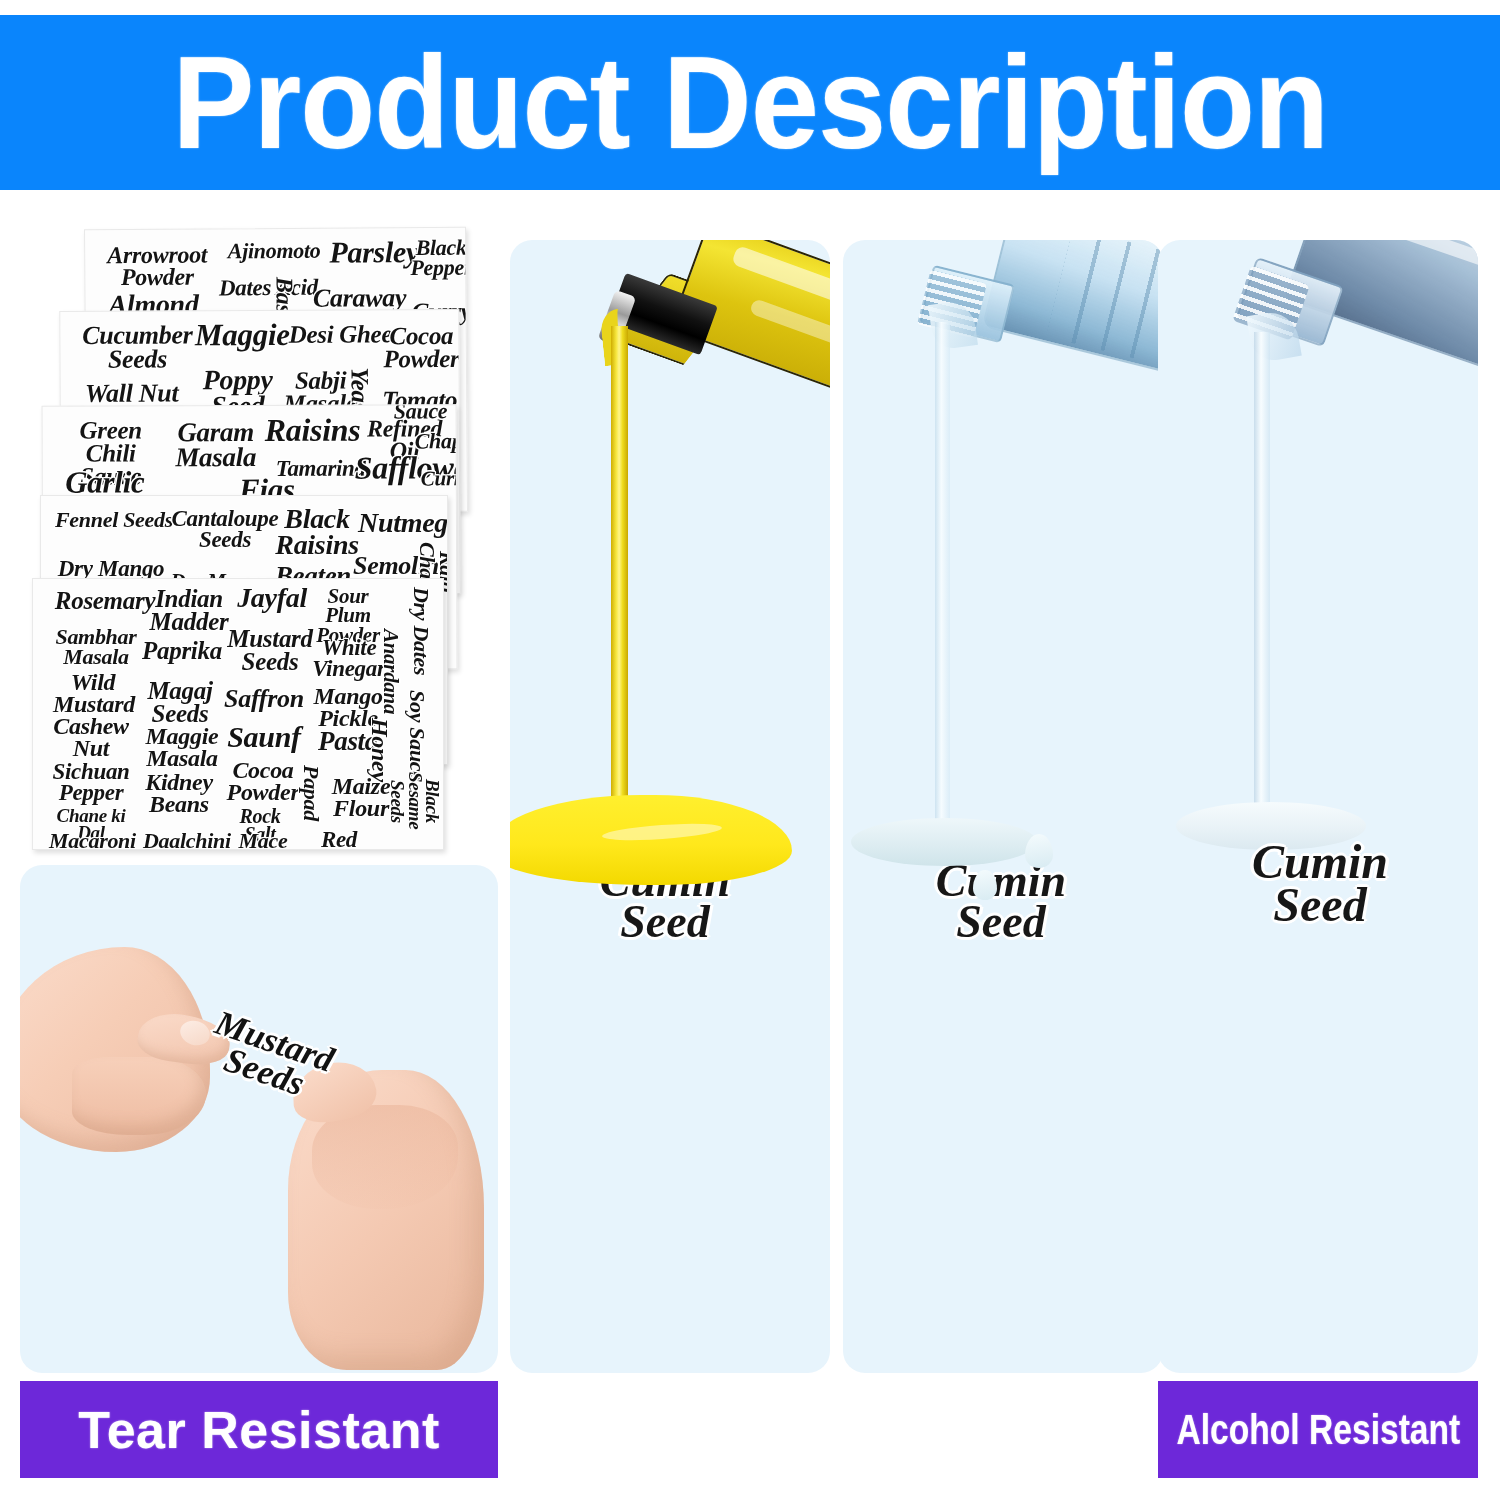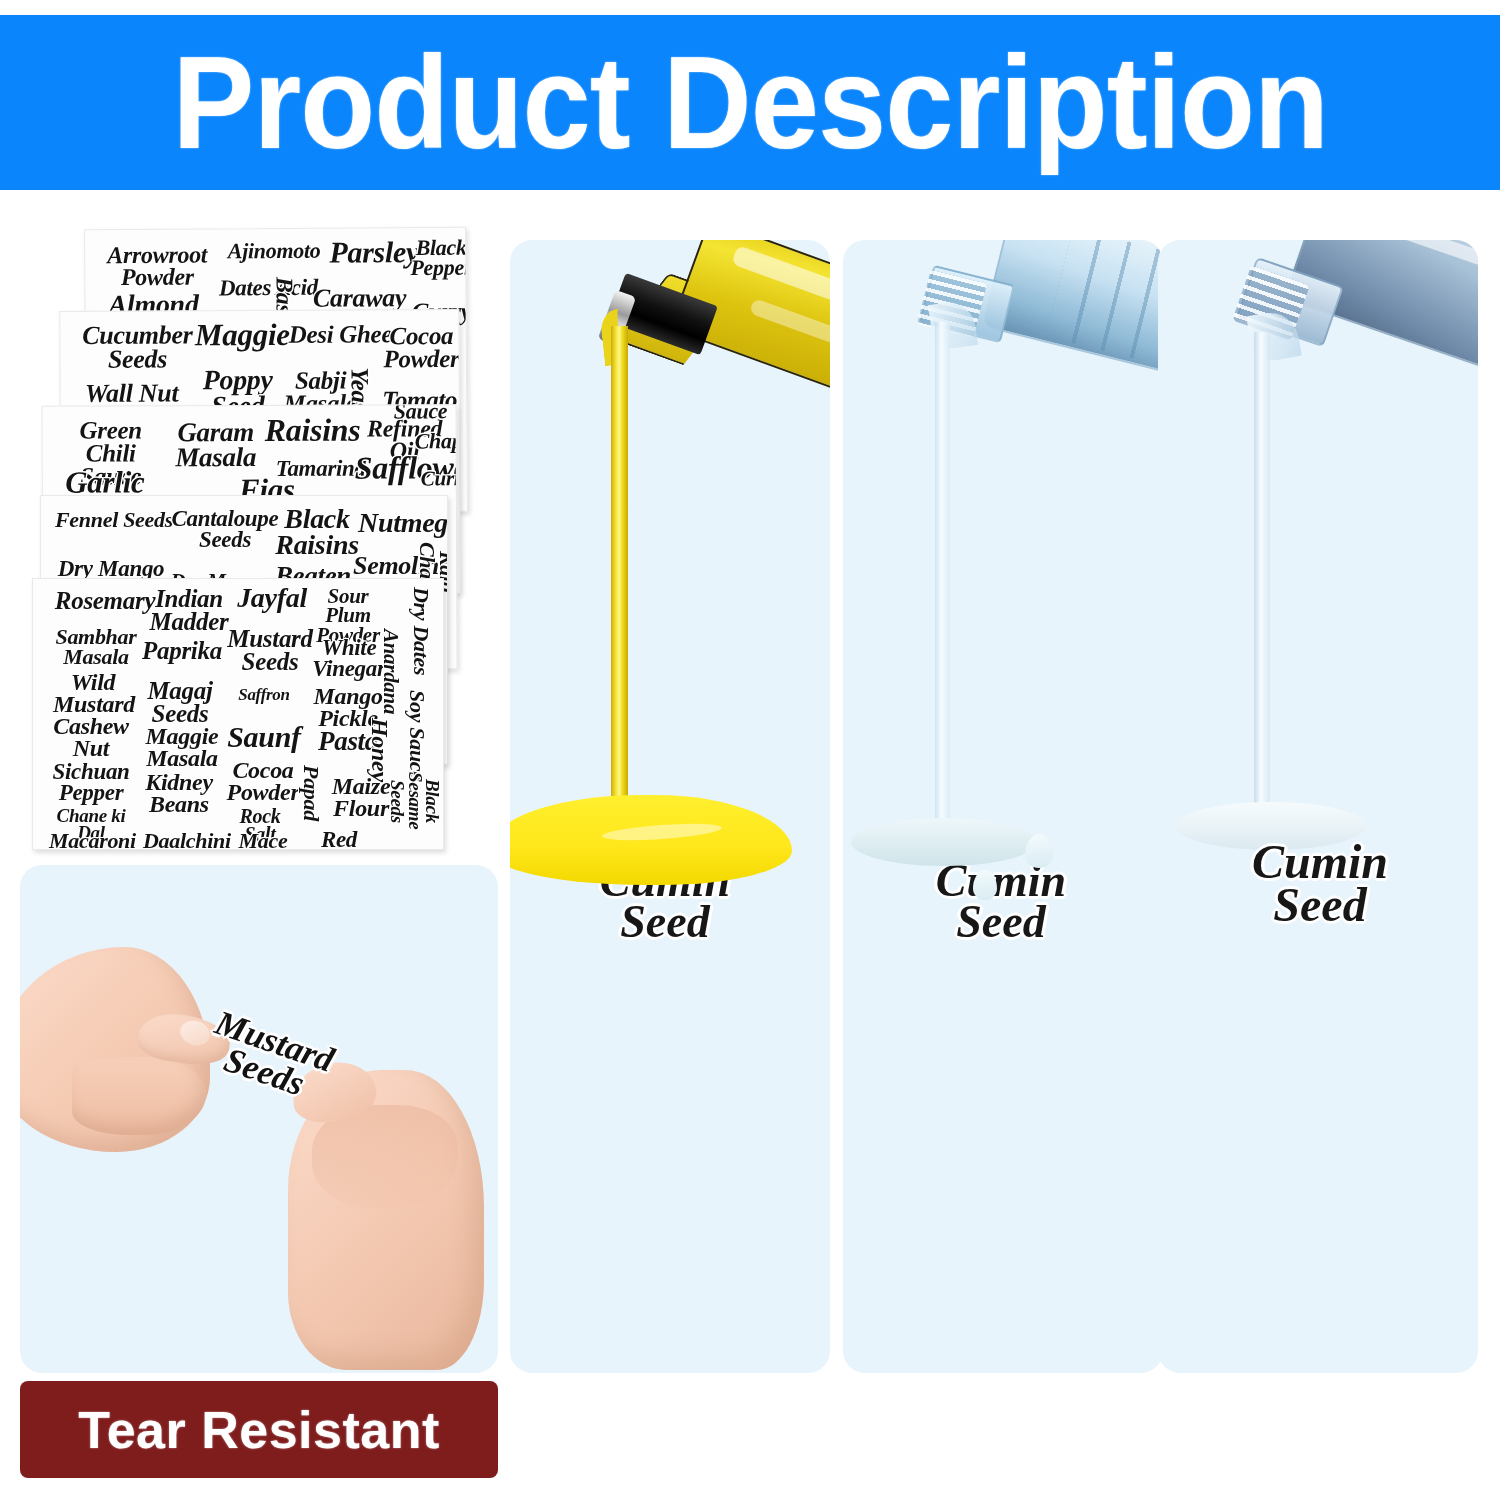--- a/index.html
+++ b/index.html
@@ -38,26 +38,25 @@
     overflow:hidden;
   }
   #panel-tear  { left:20px;   top:865px; width:478px;  height:508px; }
   #panel-oil   { left:510px;  top:240px; width:320px;  height:1133px; }
   #panel-water { left:843px;  top:240px; width:320px;  height:1133px; }
   #panel-alcohol{ left:1158px; top:240px; width:320px; height:1133px; }
 
   
   .caption-bar{
     position:absolute;
-    background:#7f1d1d;
+    background:#6d28d9;
     display:flex; align-items:center; justify-content:center;
     color:#fff; font-weight:bold;
     text-shadow:0 0 2px rgba(255,255,255,.55);
     white-space:nowrap;
-    border-radius:8px;
   }
   #caption-tear   { left:20px;   top:1381px; width:478px; height:97px; font-size:52px; letter-spacing:.5px;}
   #caption-oil    { left:510px;  top:1381px; width:320px; height:97px; font-size:47px; font-family:"Liberation Sans Narrow","Liberation Sans",sans-serif; transform-origin:center; }
   #caption-water  { left:843px;  top:1381px; width:320px; height:97px; font-size:44px; font-family:"Liberation Sans Narrow","Liberation Sans",sans-serif;}
   #caption-alcohol{ left:1158px; top:1381px; width:320px; height:97px; font-size:42px; font-family:"Liberation Sans Narrow","Liberation Sans",sans-serif;}
   #caption-oil span, #caption-water span, #caption-alcohol span{ display:inline-block; transform:scaleX(0.80); }
 
   
   .sheet{
     position:absolute;
@@ -425,21 +424,21 @@
 Masala</div>
     <div class="lbl" style="left:108px; top:60px;  width:82px;  font-size:25px;">Paprika</div>
     <div class="lbl" style="left:192px; top:48px;  width:90px;  font-size:25px;">Mustard
 Seeds</div>
     <div class="lbl" style="left:278px; top:58px;  width:76px;  font-size:23px;">White
 Vinegar</div>
     <div class="lbl" style="left:20px;  top:92px;  width:80px;  font-size:24px;">Wild
 Mustard</div>
     <div class="lbl" style="left:110px; top:100px; width:74px;  font-size:25px;">Magaj
 Seeds</div>
-    <div class="lbl" style="left:190px; top:108px; width:82px;  font-size:17px;text-align:center;">Saffron</div>
+    <div class="lbl" style="left:190px; top:108px; width:82px;  font-size:26px;text-align:center;">Saffron</div>
     <div class="lbl" style="left:276px; top:106px; width:78px;  font-size:24px;">Mango
 Pickle</div>
     <div class="lbl" style="left:20px;  top:136px; width:76px;  font-size:24px;">Cashew
 Nut</div>
     <div class="lbl" style="left:108px; top:146px; width:82px;  font-size:24px;">Maggie
 Masala</div>
     <div class="lbl" style="left:192px; top:144px; width:78px;  font-size:30px;">Saunf</div>
     <div class="lbl" style="left:282px; top:150px; width:66px;  font-size:27px;">Pasta</div>
     <div class="lbl" style="left:18px;  top:182px; width:80px;  font-size:23px;">Sichuan
 Pepper</div>
@@ -513,14 +512,17 @@
     <div id="alc-stream-bend"></div>
     <div id="alc-stream"></div>
     <div id="alc-puddle"></div>
     <div id="sticker-cumin-alc" class="cumin-sticker">Cumin
 Seed</div>
   </div>
 
   <div id="caption-tear" class="caption-bar">
     <span>Tear Resistant</span>
   </div>
+  <div id="caption-alcohol" class="caption-bar">
+    <span>Alcohol Resistant</span>
+  </div>
 
 </div>
 
 </body></html>

